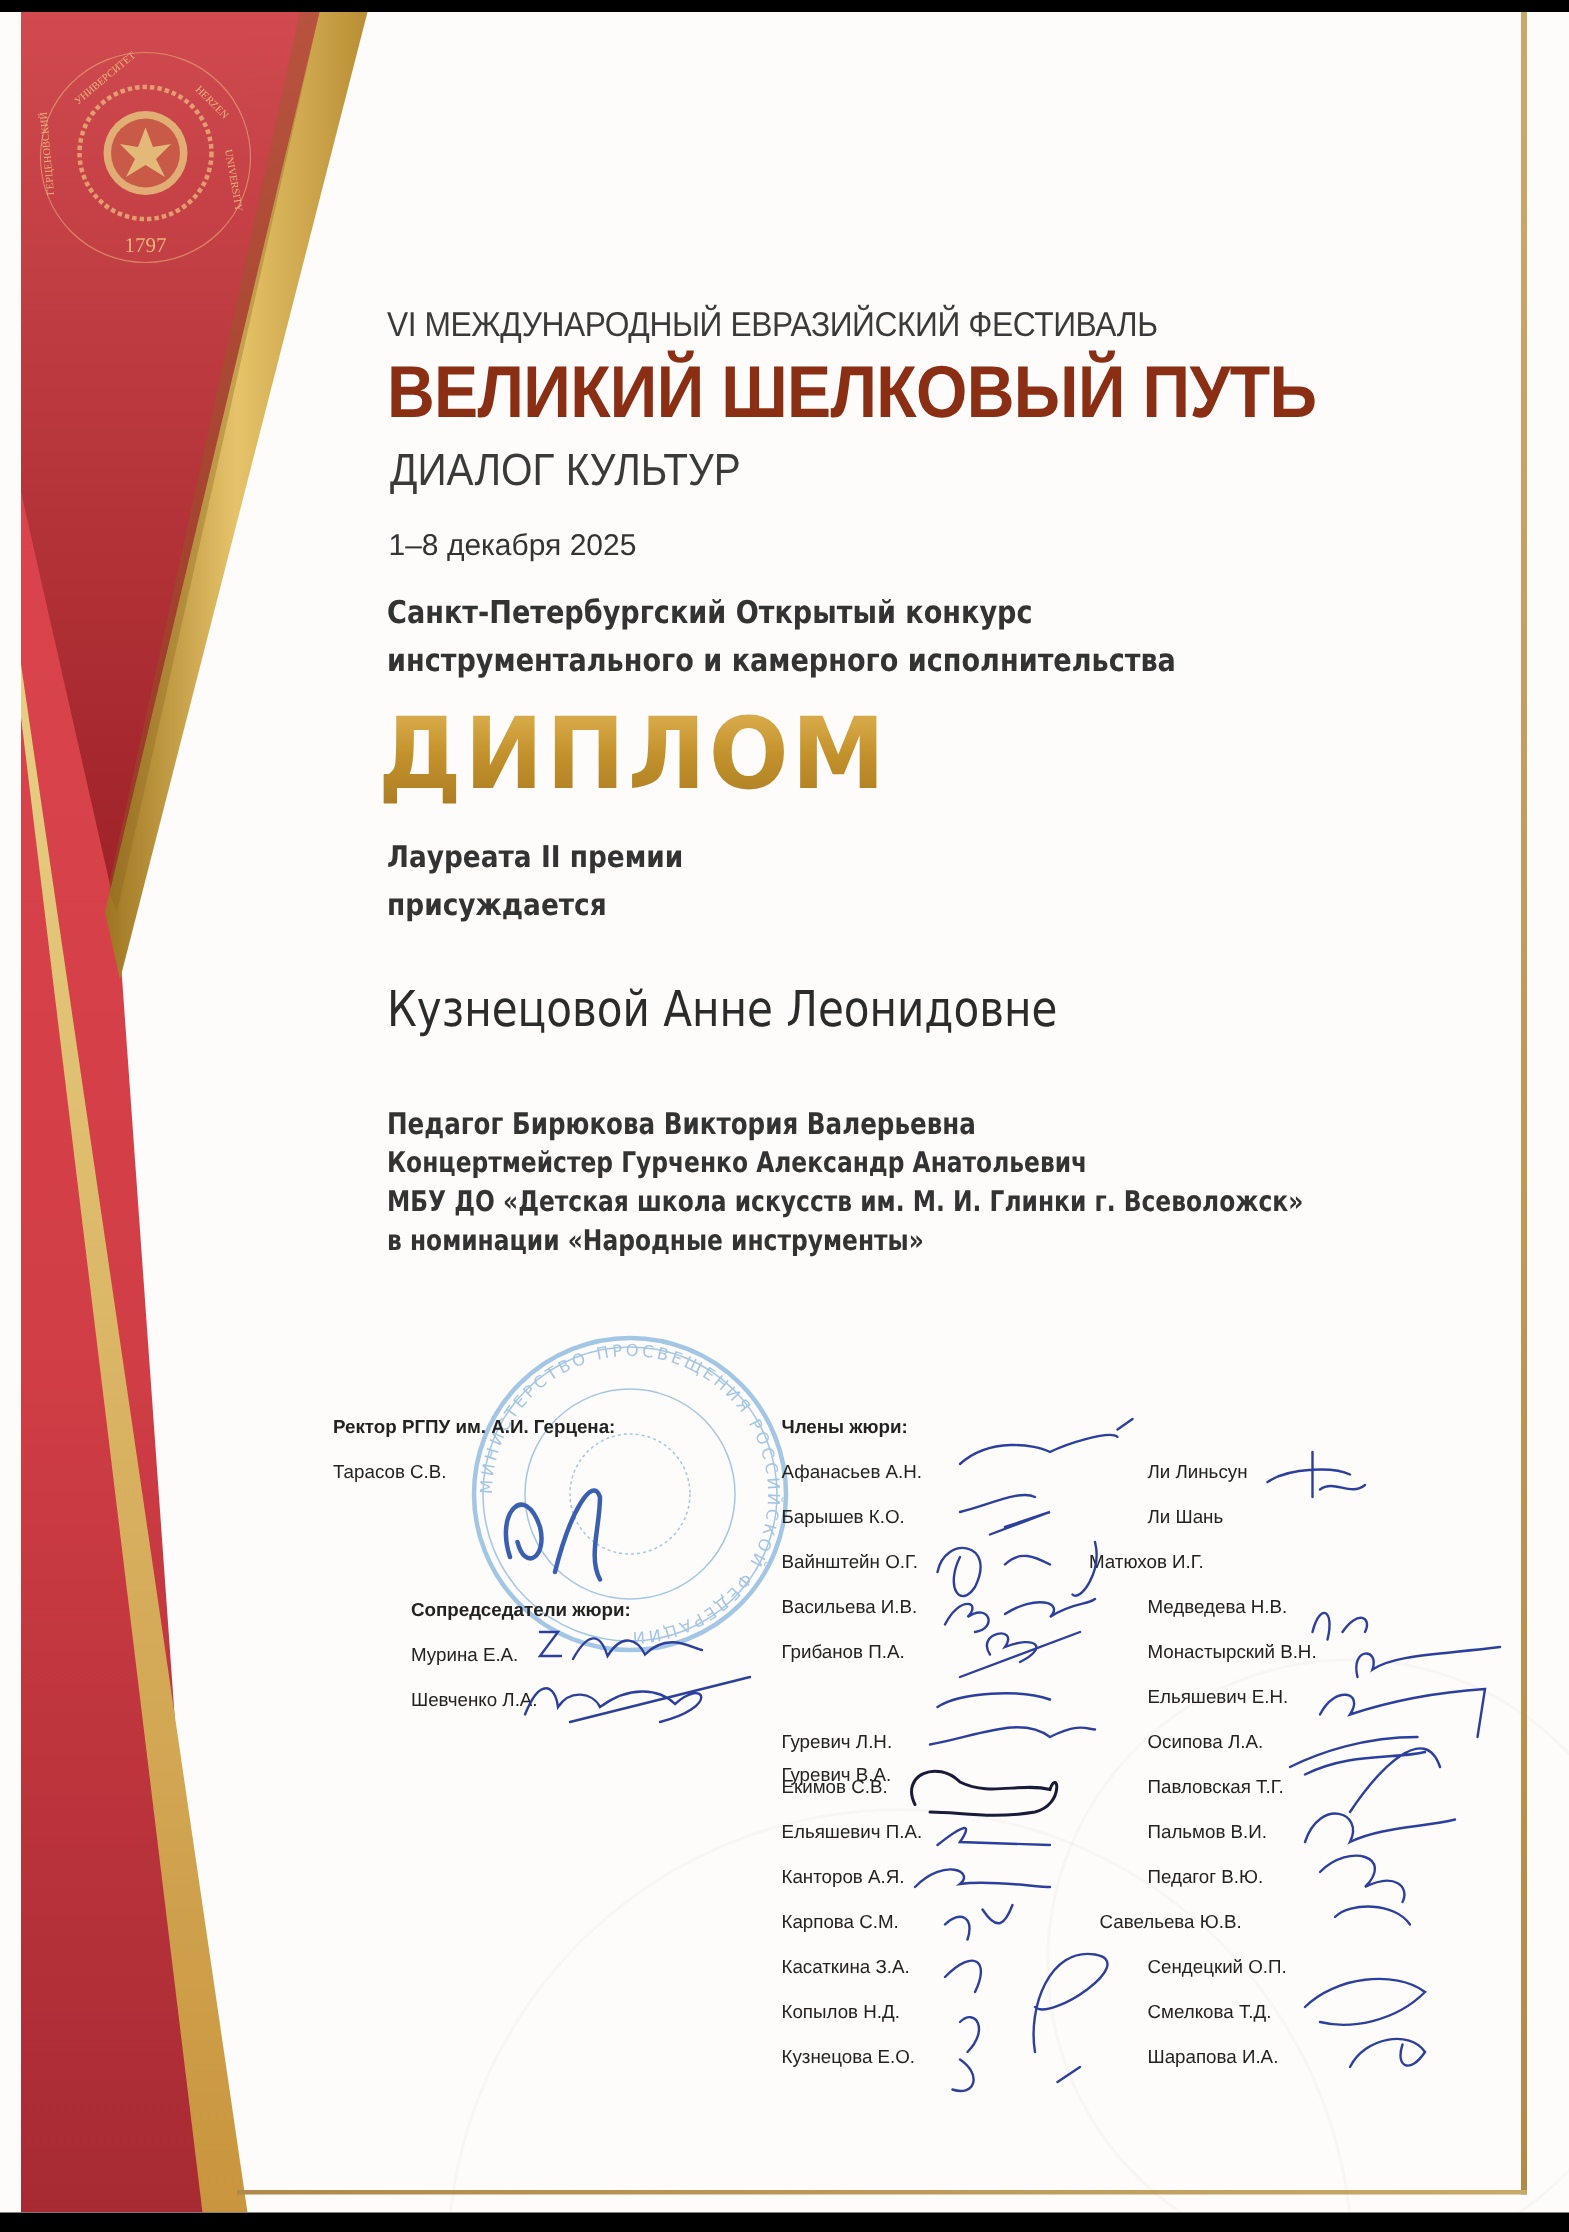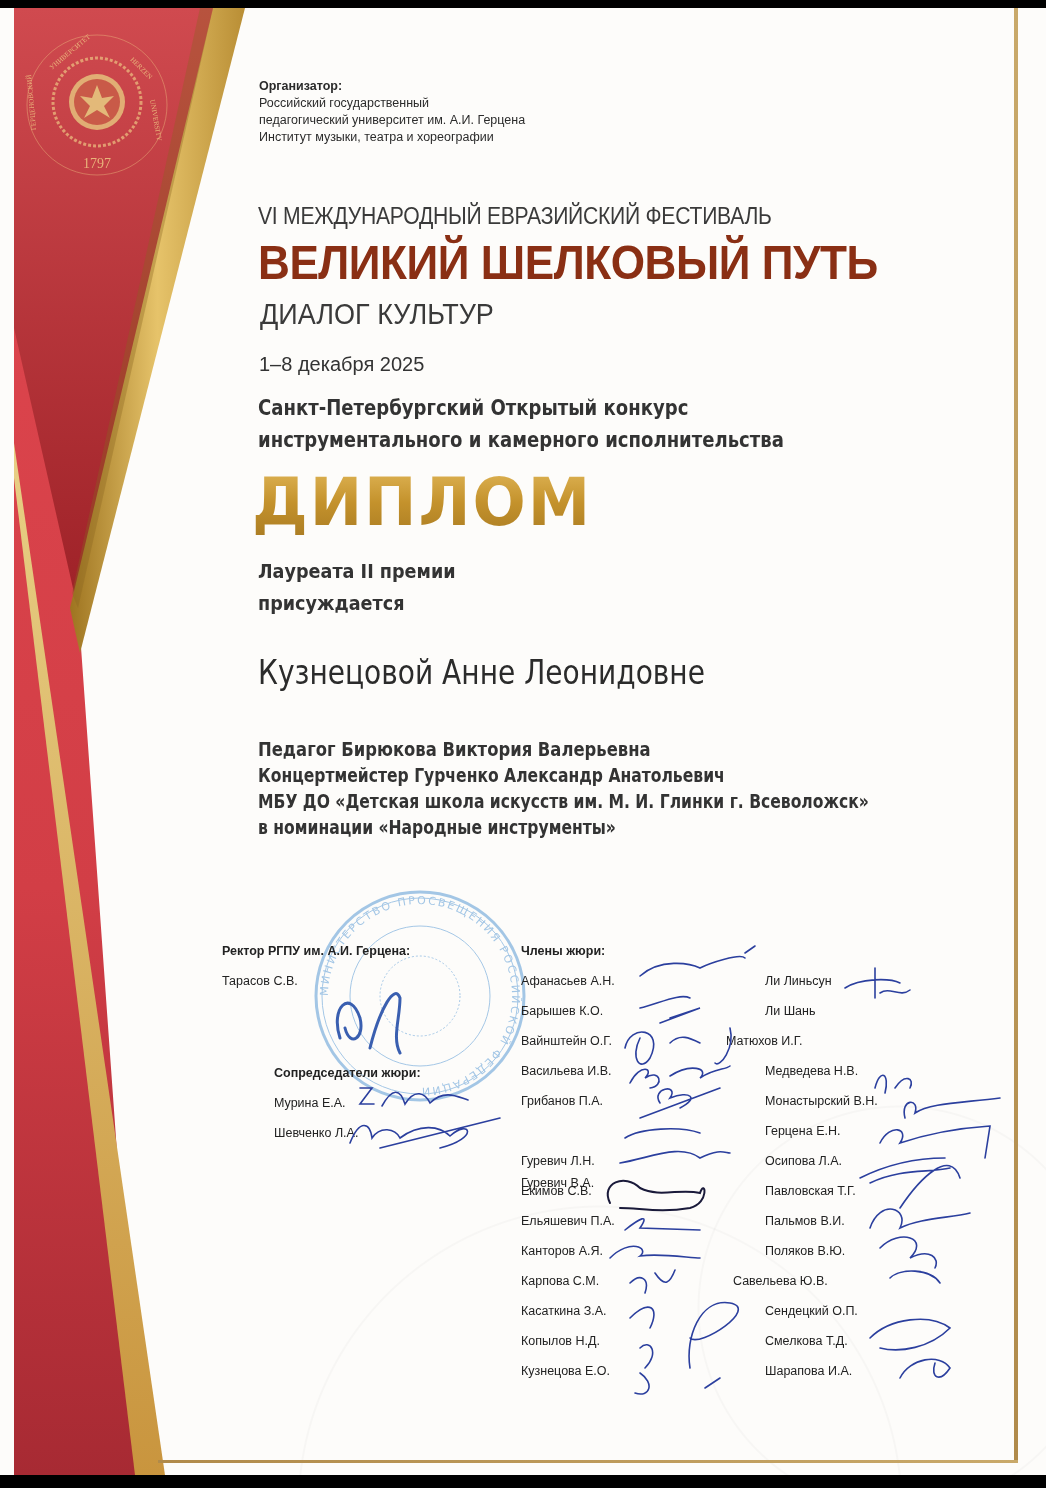--- a/index.html
+++ b/index.html
@@ -116,26 +116,20 @@
     <text x="75" y="138" text-anchor="middle" font-size="14" fill="#e9b37a" font-family="Liberation Serif, serif">1797</text>
     <text x="30" y="40" font-size="7" fill="#e9b37a" font-family="Liberation Serif, serif" transform="rotate(-40 30 40)">УНИВЕРСИТЕТ</text>
     <text x="108" y="30" font-size="7" fill="#e9b37a" font-family="Liberation Serif, serif" transform="rotate(45 108 30)">HERZEN</text>
     <text x="128" y="70" font-size="7" fill="#e9b37a" font-family="Liberation Serif, serif" transform="rotate(80 128 70)">UNIVERSITY</text>
     <text x="14" y="100" font-size="7" fill="#e9b37a" font-family="Liberation Serif, serif" transform="rotate(-95 14 100)">ГЕРЦЕНОВСКИЙ</text>
   </svg>
 
   <div class="border-right"></div>
   <div class="border-bottom"></div>
 
-  <div class="txt hdr-col" style="left:259px; top:70px;">
-    <div class="ttl">Организатор:</div>
-    <div>Российский государственный</div>
-    <div>педагогический университет им. А.И. Герцена</div>
-    <div>Институт музыки, театра и хореографии</div>
-  </div>
 
   <div class="txt festival-sub">VI МЕЖДУНАРОДНЫЙ ЕВРАЗИЙСКИЙ ФЕСТИВАЛЬ</div>
   <div class="txt festival-title">ВЕЛИКИЙ ШЕЛКОВЫЙ ПУТЬ</div>
   <div class="txt festival-dialog">ДИАЛОГ КУЛЬТУР</div>
   <div class="txt festival-dates">1–8 декабря 2025</div>
 
   <div class="txt contest">
     <div>Санкт-Петербургский Открытый конкурс</div>
     <div>инструментального и камерного исполнительства</div>
   </div>
@@ -191,25 +185,25 @@
   <div class="sig-name" style="left:521px; top:1266px;">Карпова С.М.</div>
   <div class="sig-name" style="left:521px; top:1296px;">Касаткина З.А.</div>
   <div class="sig-name" style="left:521px; top:1326px;">Копылов Н.Д.</div>
   <div class="sig-name" style="left:521px; top:1356px;">Кузнецова Е.О.</div>
 
   <div class="sig-name" style="left:765px; top:966px;">Ли Линьсун</div>
   <div class="sig-name" style="left:765px; top:996px;">Ли Шань</div>
   <div class="sig-name" style="left:726px; top:1026px;text-align:center;">Матюхов И.Г.</div>
   <div class="sig-name" style="left:765px; top:1056px;">Медведева Н.В.</div>
   <div class="sig-name" style="left:765px; top:1086px;">Монастырский В.Н.</div>
-  <div class="sig-name" style="left:765px; top:1116px;">Герцена Е.Н.</div>
+  <div class="sig-name" style="left:765px; top:1116px;">Ельяшевич Е.Н.</div>
   <div class="sig-name" style="left:765px; top:1146px;">Осипова Л.А.</div>
   <div class="sig-name" style="left:765px; top:1176px;">Павловская Т.Г.</div>
   <div class="sig-name" style="left:765px; top:1206px;">Пальмов В.И.</div>
-  <div class="sig-name" style="left:765px; top:1236px;">Поляков В.Ю.</div>
+  <div class="sig-name" style="left:765px; top:1236px;">Педагог В.Ю.</div>
   <div class="sig-name" style="left:733px; top:1266px;">Савельева Ю.В.</div>
   <div class="sig-name" style="left:765px; top:1296px;">Сендецкий О.П.</div>
   <div class="sig-name" style="left:765px; top:1326px;">Смелкова Т.Д.</div>
   <div class="sig-name" style="left:765px; top:1356px;">Шарапова И.А.</div>
 
   <svg class="signatures" viewBox="0 0 1046 1467" fill="none" stroke="#2b3f9e" stroke-width="1.6" stroke-linecap="round">
     <path d="M340,1030 C330,1000 350,980 360,1010 C365,1030 350,1040 345,1020 M370,1040 C380,1000 395,975 400,990 C400,1010 392,1030 400,1045" stroke="#3a5fb0" stroke-width="3"></path>
     <path d="M360,1080 L372,1080 L360,1096 L374,1096 M382,1098 C392,1080 400,1080 405,1096 C415,1080 425,1085 430,1095 C445,1080 460,1090 468,1092"></path>
     <path d="M350,1135 C360,1110 370,1115 372,1130 C380,1118 395,1120 400,1130 C420,1115 440,1118 450,1128 C470,1110 480,1130 440,1140 M380,1140 L500,1110"></path>
     <path d="M640,968 C660,950 690,955 700,960 C710,955 740,945 745,950 M745,945 L755,938"></path>

